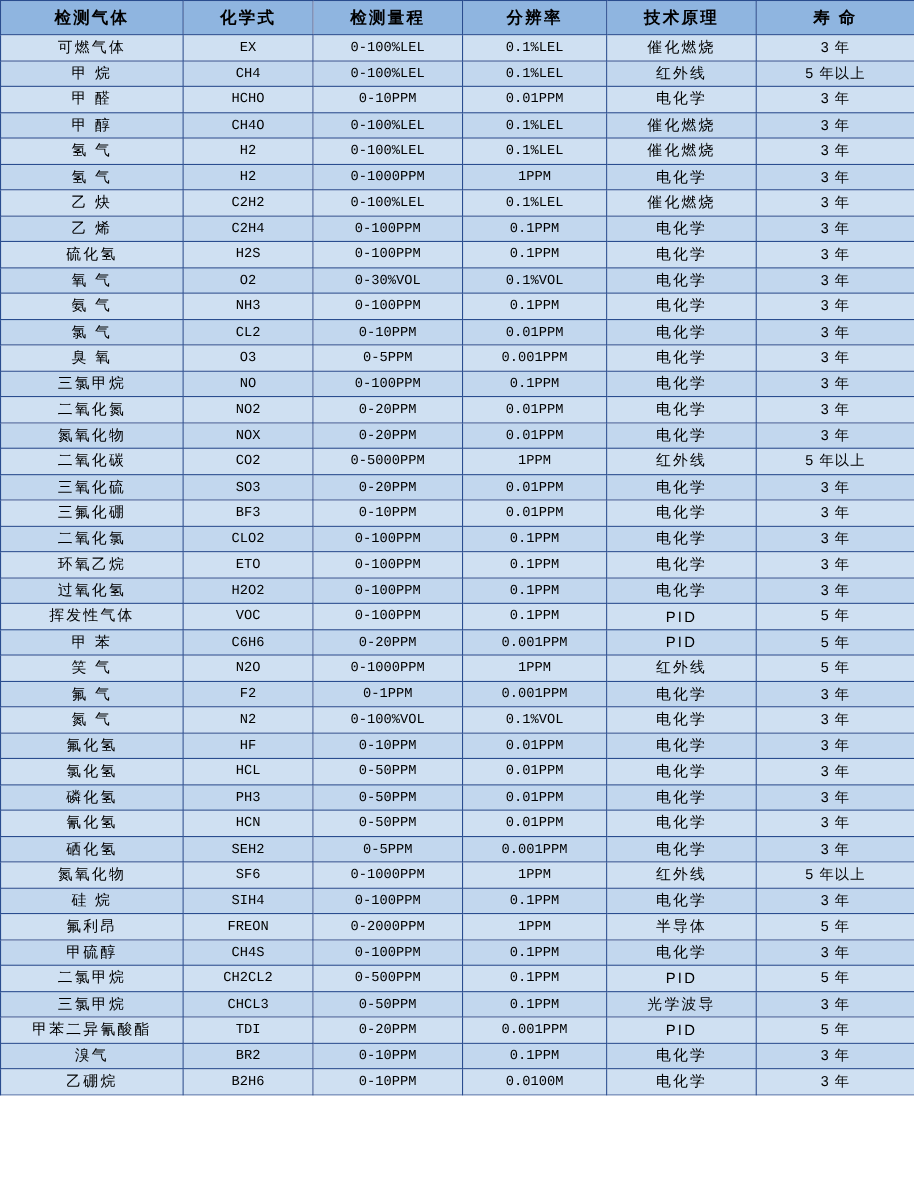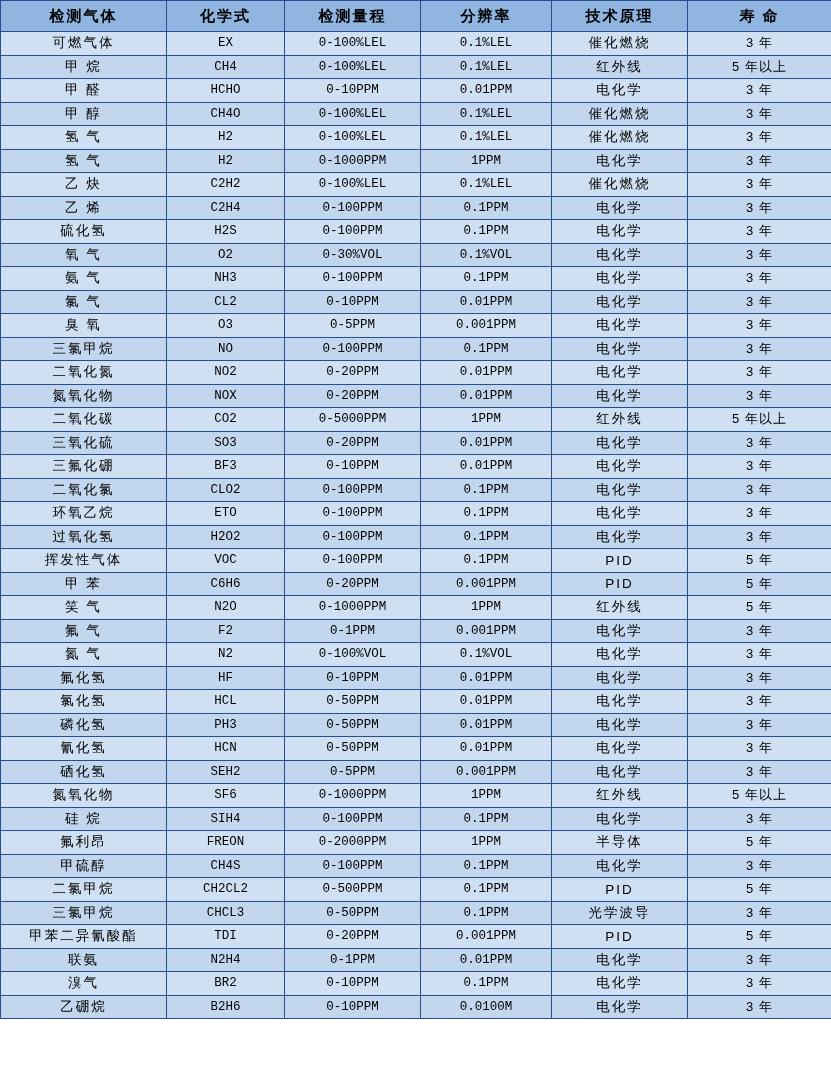--- a/index.html
+++ b/index.html
@@ -390,28 +390,20 @@
       </tr>
       <tr>
         <td class="name">甲苯二异氰酸酯</td>
         <td class="mono">TDI</td>
         <td class="mono">0-20PPM</td>
         <td class="mono">0.001PPM</td>
         <td class="name">PID</td>
         <td class="life">5 年</td>
       </tr>
       <tr>
-        <td class="name">联氨</td>
-        <td class="mono">N2H4</td>
-        <td class="mono">0-1PPM</td>
-        <td class="mono">0.01PPM</td>
-        <td class="name">电化学</td>
-        <td class="life">3 年</td>
-      </tr>
-      <tr>
         <td class="name">溴气</td>
         <td class="mono">BR2</td>
         <td class="mono">0-10PPM</td>
         <td class="mono">0.1PPM</td>
         <td class="name">电化学</td>
         <td class="life">3 年</td>
       </tr>
       <tr>
         <td class="name">乙硼烷</td>
         <td class="mono">B2H6</td>

